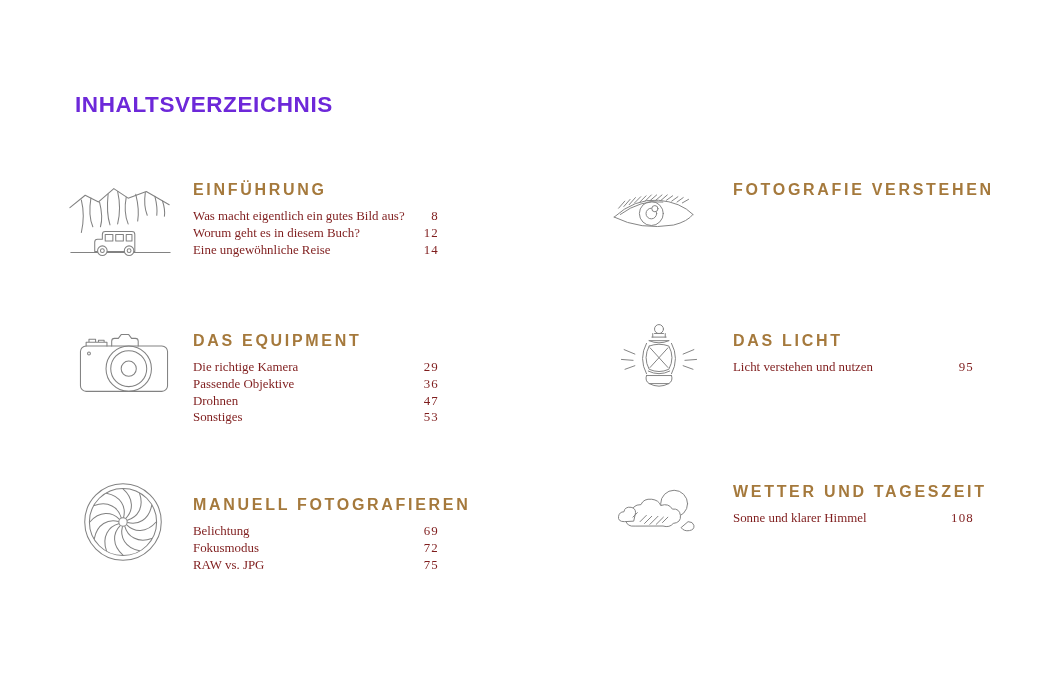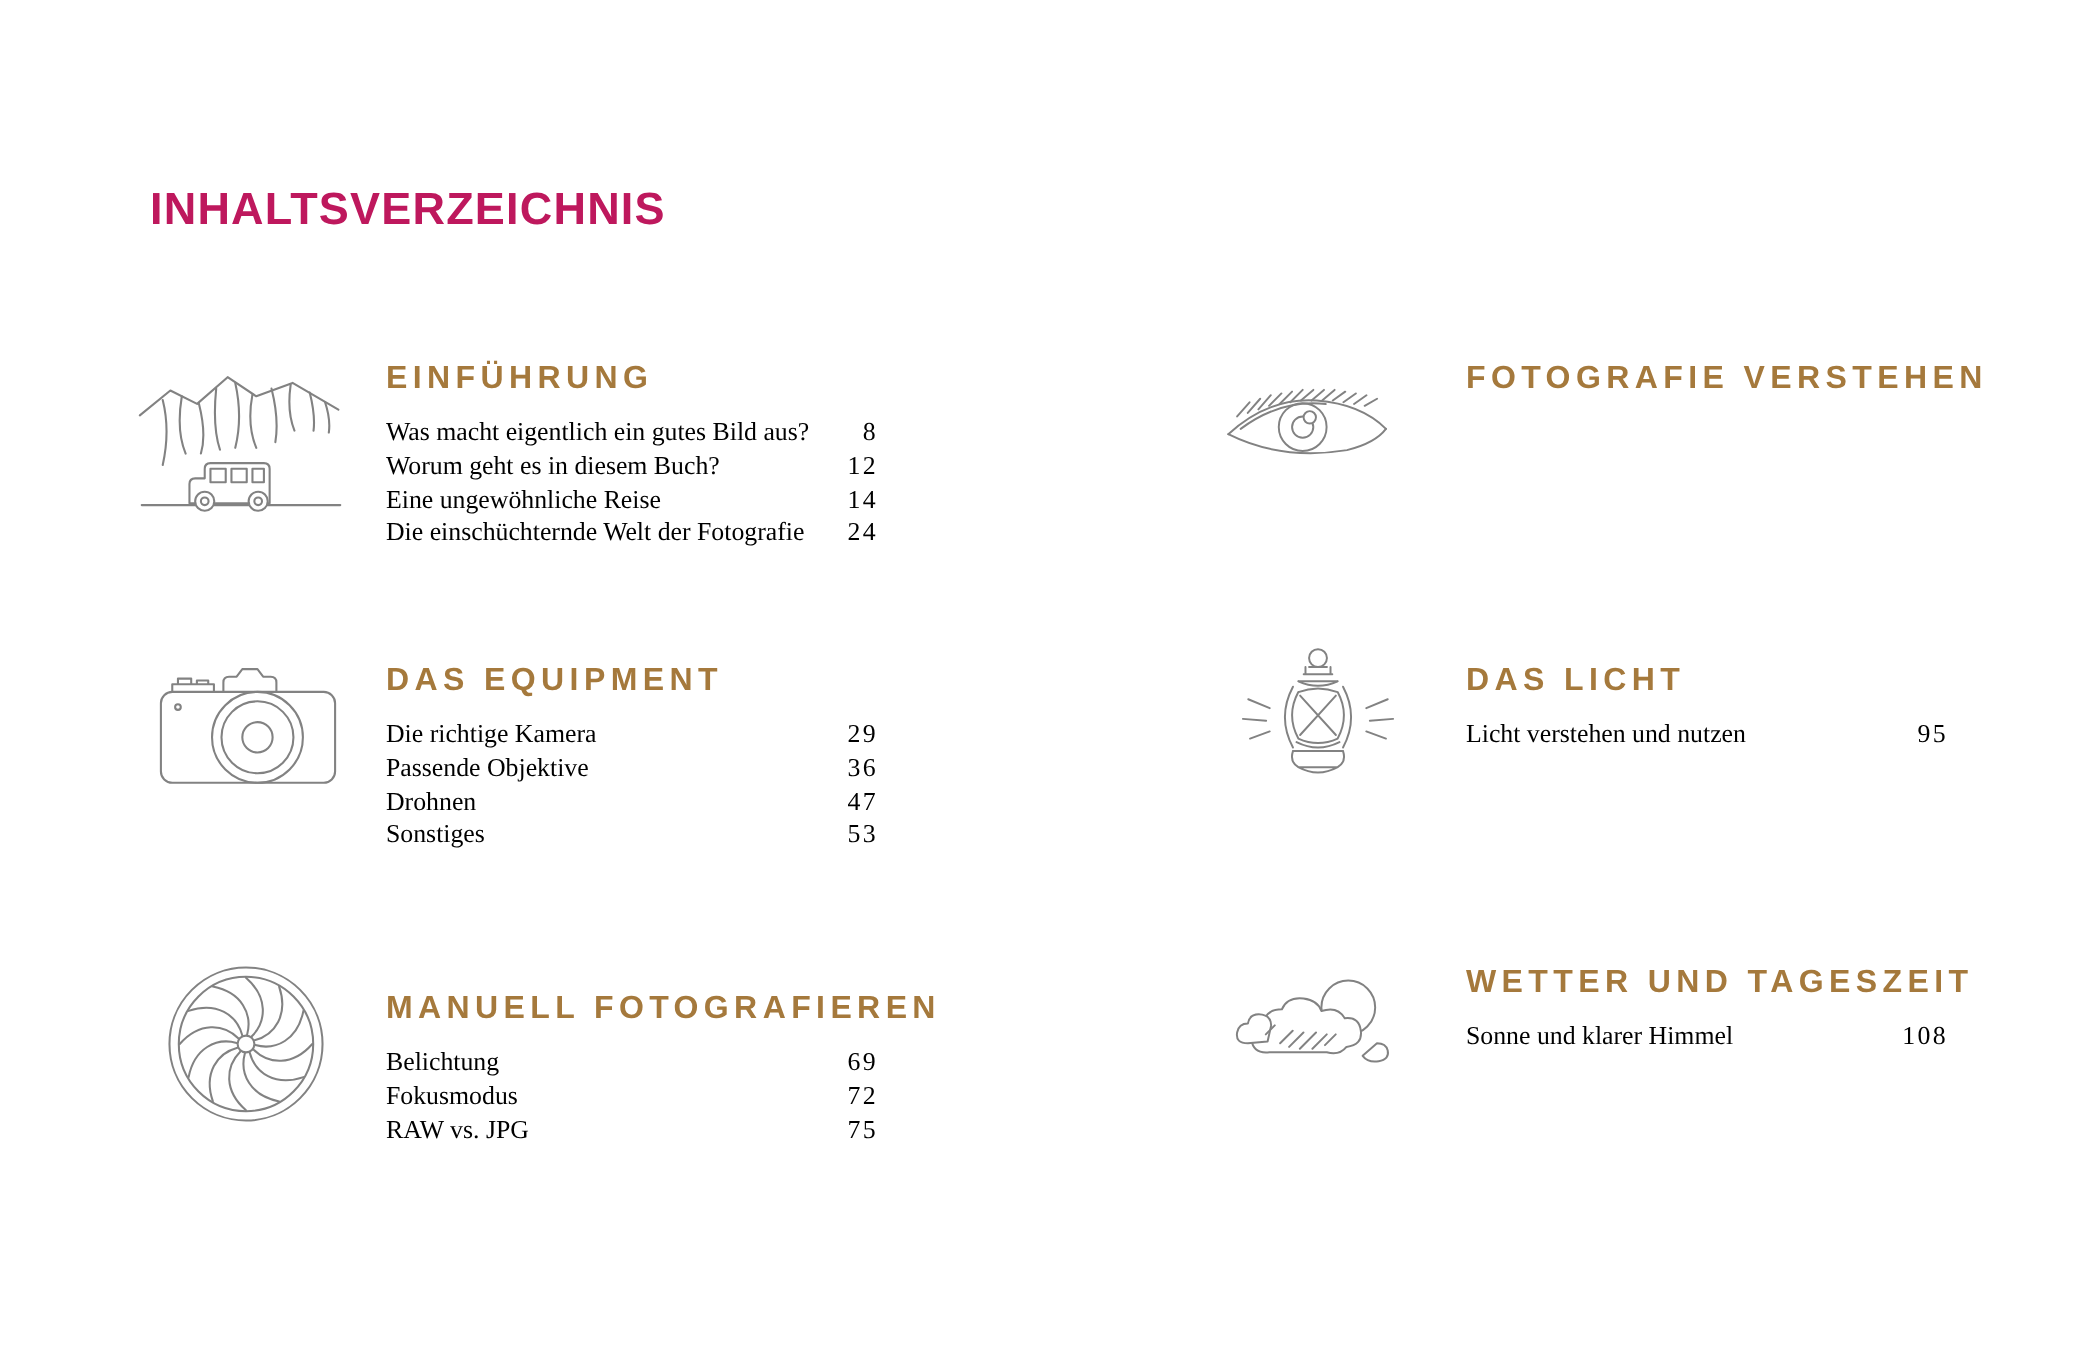--- a/index.html
+++ b/index.html
@@ -3,42 +3,42 @@
 <meta charset="utf-8">
 <title>Inhaltsverzeichnis</title>
 <style>
   * { margin:0; padding:0; box-sizing:border-box; }
   html,body { background:#ffffff; }
   body { width:1050px; height:675px; font-family:"Liberation Sans", sans-serif; }
   .page { position:relative; width:1050px; height:675px; background:#ffffff; overflow:hidden; }
 
   .page-title {
     position:absolute; left:75px; top:92px;
-    font-size:22.5px; font-weight:700; letter-spacing:0.6px; color:#be185d;
+    font-size:22.5px; font-weight:700; letter-spacing:0.6px; color:#6d28d9;
     font-family:"Liberation Sans", sans-serif;
     text-align:center;
   }
 
   .icon { position:absolute; }
   .icon svg { display:block; width:100%; height:100%; }
   .icon path, .icon circle, .icon rect, .icon ellipse, .icon use {
     fill:none; stroke:#828282; stroke-width:1.1; stroke-linecap:round; stroke-linejoin:round;
   }
   .icon .occlude { fill:#ffffff; }
 
   .content { position:absolute; }
   .section-heading {
     font-size:16px; font-weight:700; letter-spacing:2.7px; color:#a5793c;
     font-family:"Liberation Sans", sans-serif; white-space:nowrap;
   }
   .entries { list-style:none; margin-top:10px; }
   .entry {
     display:flex; justify-content:space-between; align-items:baseline;
     height:16.8px; white-space:nowrap;
-    font-family:"Liberation Serif", serif; font-size:12.9px; color:#000000;
+    font-family:"Liberation Serif", serif; font-size:12.9px; color:#7f1d1d;
   }
   .entry .pg { letter-spacing:1.2px; font-variant-numeric:oldstyle-nums; }
 
   
   .c-1 { left:193px; top:181px; width:246px; }
   .c-2 { left:193px; top:332px; width:246px; }
   .c-3 { left:193px; top:496px; width:246px; }
   .c-4 { left:733px; top:181px; width:241px; }
   .c-5 { left:733px; top:332px; width:241px; }
   .c-6 { left:733px; top:483px; width:241px; }
@@ -150,24 +150,20 @@
           <span class="pg">8</span>
         </li>
       <li class="entry">
           <span>Worum geht es in diesem Buch?</span>
           <span class="pg">12</span>
         </li>
       <li class="entry">
           <span>Eine ungewöhnliche Reise</span>
           <span class="pg">14</span>
         </li>
-      <li class="entry">
-          <span>Die einschüchternde Welt der Fotografie</span>
-          <span class="pg">24</span>
-        </li>
     </ul>
   </div>
 
   <div class="content c-2">
     <h2 class="section-heading">DAS EQUIPMENT</h2>
     <ul class="entries">
       <li class="entry">
           <span>Die richtige Kamera</span>
           <span class="pg">29</span>
         </li>

